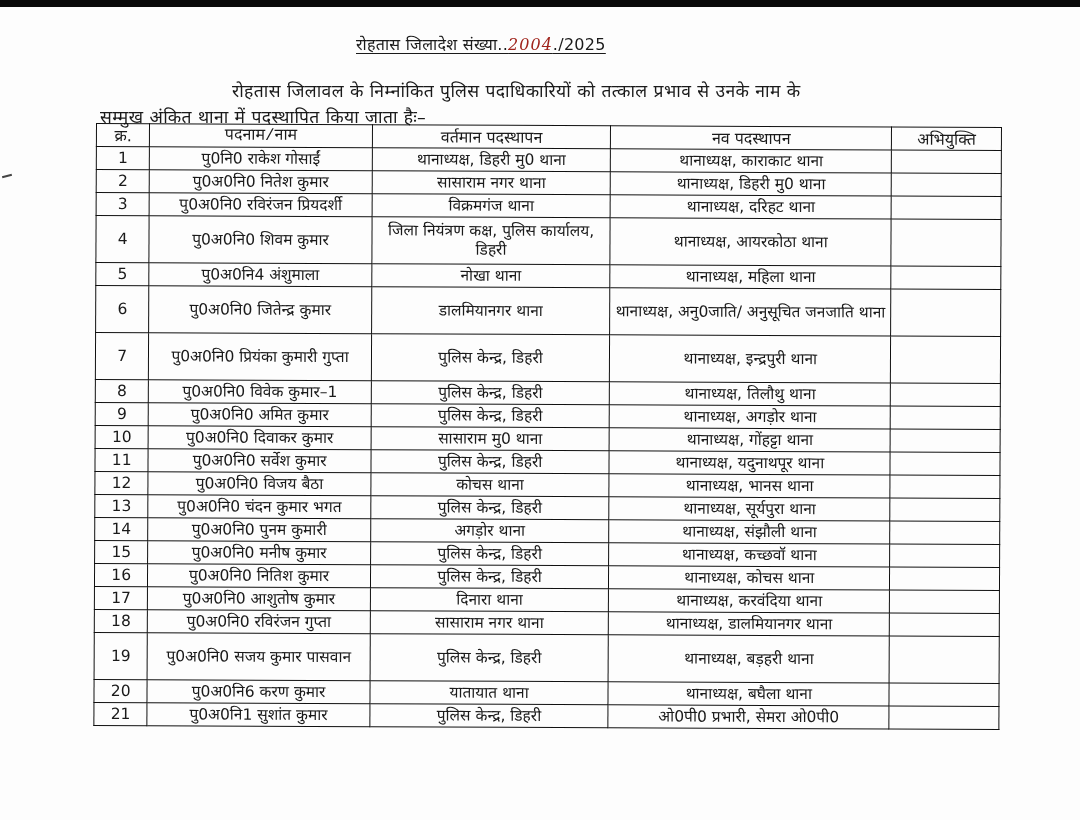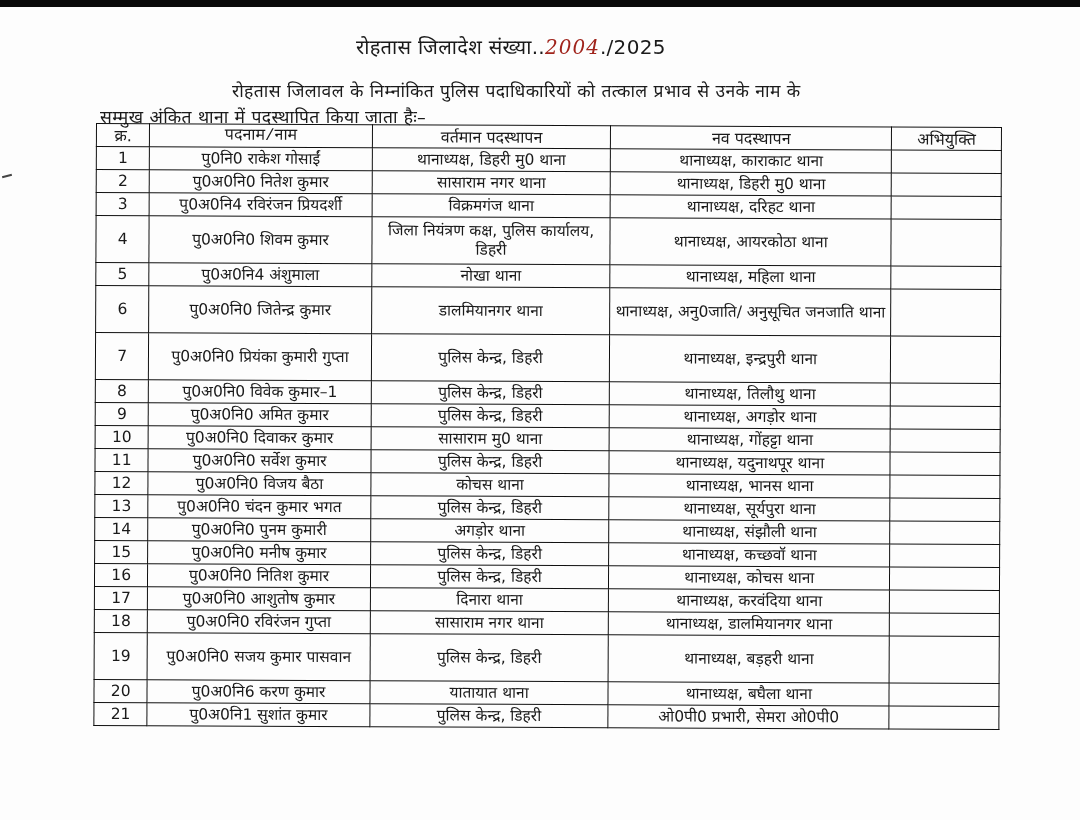--- a/index.html
+++ b/index.html
@@ -33,21 +33,22 @@
     position: absolute;
     left: 0; top: 7px;
     width: 1080px;
     height: 813px;
     background: #fdfdfd;
   }
   .title {
     position: absolute;
     left: 356px;
     top: 26px;
-    font-size: 20px;
+    font-size: 16px;
+    text-decoration: underline;
     text-underline-offset: 3px;
     white-space: nowrap;
     letter-spacing: 0.3px;
   }
   .title .order-no {
     font-family: "DejaVu Serif", serif;
     color: #a0241c;
     font-style: italic;
     letter-spacing: 1px;
   }
@@ -126,21 +127,21 @@
         </tr>
       <tr>
           <td>2</td>
           <td>पु0अ0नि0 नितेश कुमार</td>
           <td>सासाराम नगर थाना</td>
           <td>थानाध्यक्ष, डिहरी मु0 थाना</td>
           <td></td>
         </tr>
       <tr>
           <td>3</td>
-          <td>पु0अ0नि4 रविरंजन प्रियदर्शी</td>
+          <td>पु0अ0नि0 रविरंजन प्रियदर्शी</td>
           <td>विक्रमगंज थाना</td>
           <td>थानाध्यक्ष, दरिहट थाना</td>
           <td></td>
         </tr>
       <tr class="tall">
           <td>4</td>
           <td>पु0अ0नि0 शिवम कुमार</td>
           <td>जिला नियंत्रण कक्ष, पुलिस कार्यालय, डिहरी</td>
           <td>थानाध्यक्ष, आयरकोठा थाना</td>
           <td></td>

